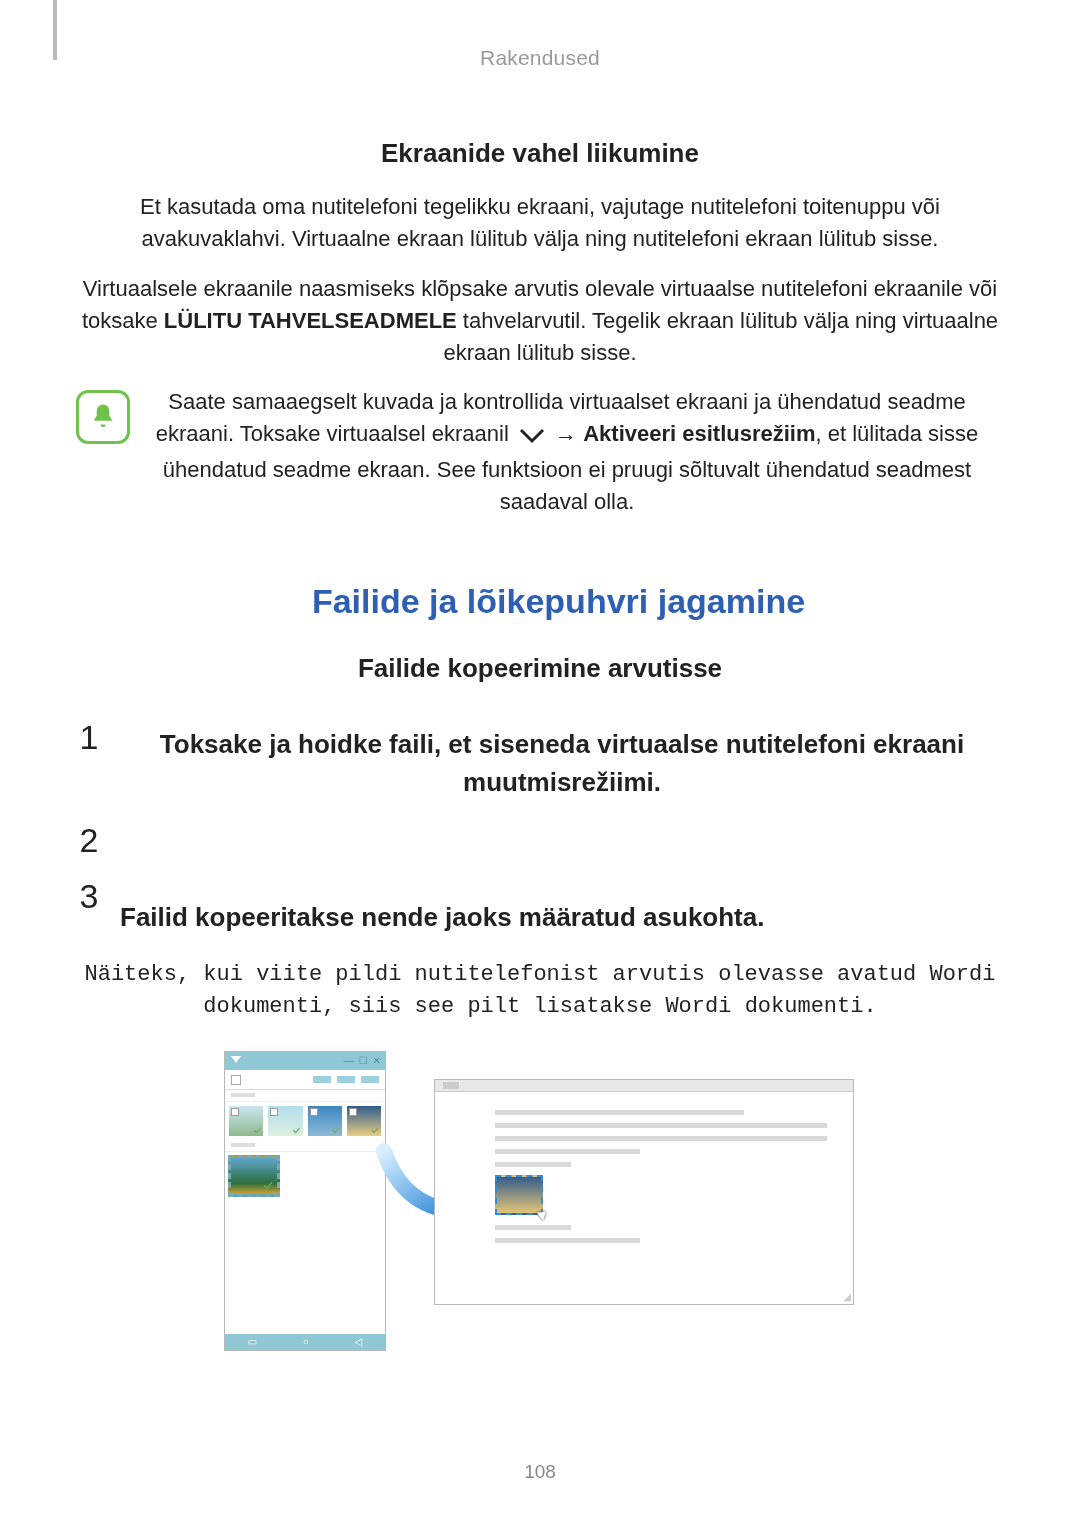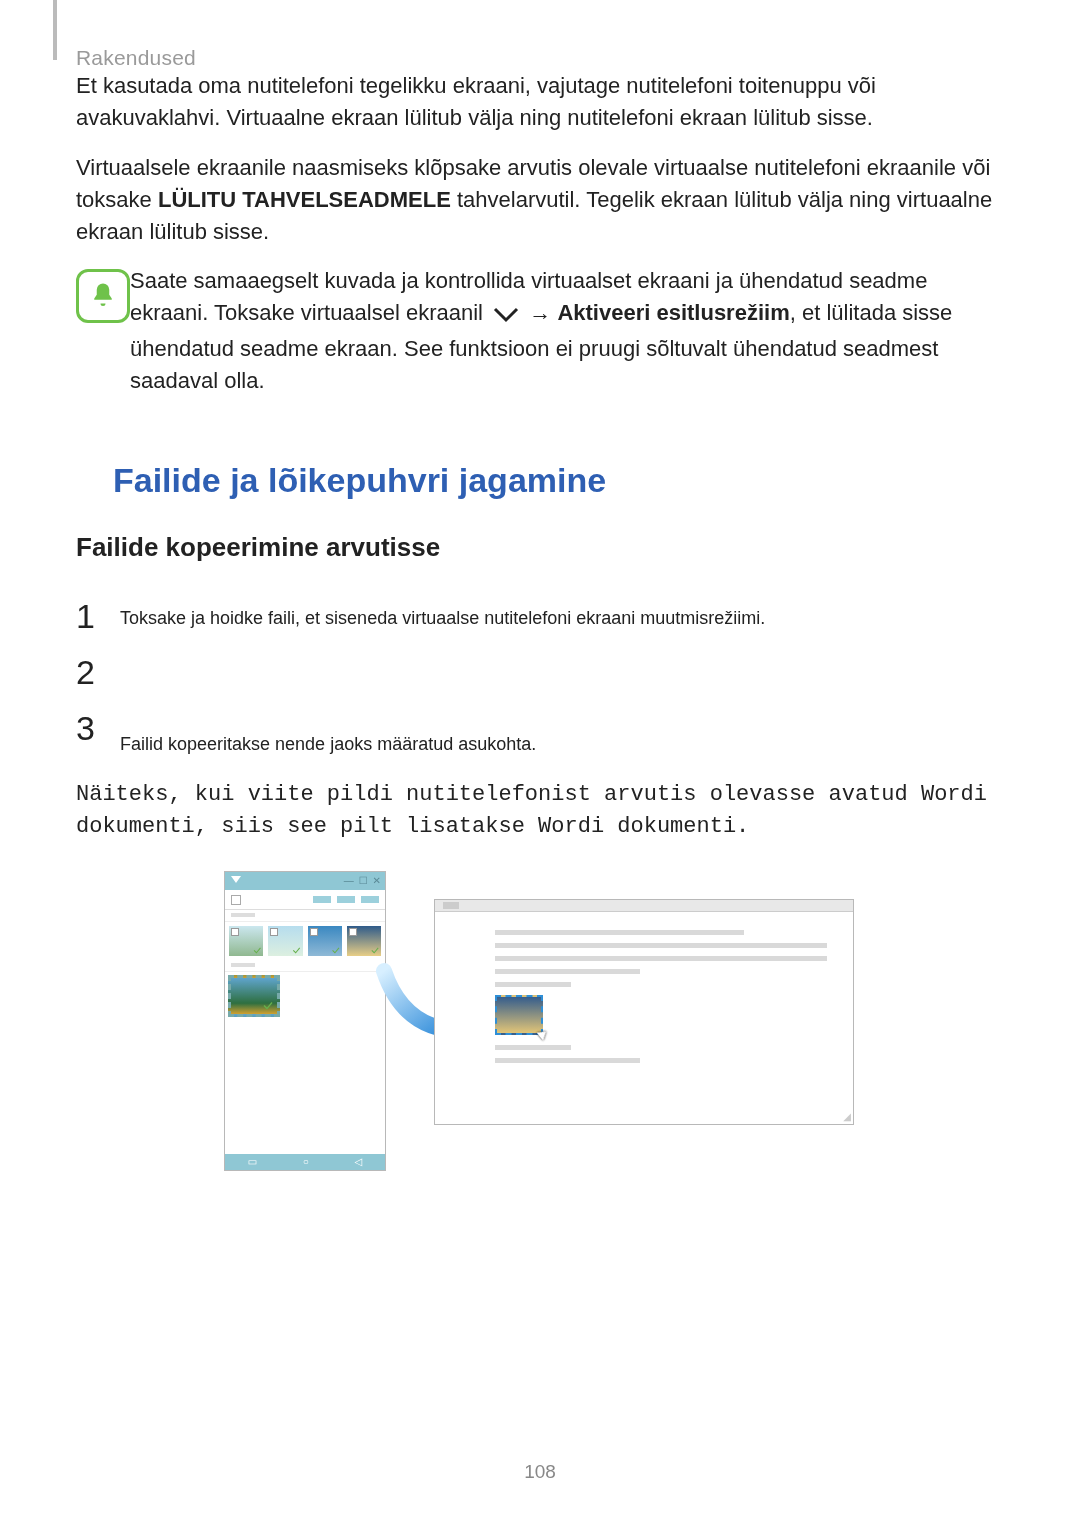--- a/index.html
+++ b/index.html
@@ -6,20 +6,21 @@
   body {
     width: 1080px;
     height: 1527px;
     background: #fff;
     font-family: "Segoe UI", "Helvetica Neue", Arial, sans-serif;
     color: #222;
     position: relative;
   }
   .page {
     padding: 46px 76px 0 76px;
+    text-align: center;
   }
   .header-rule {
     position: absolute;
     top: 0;
     left: 53px;
     width: 4px;
     height: 60px;
     background: #bbb;
   }
   .section-label {
@@ -84,23 +85,24 @@
     margin-bottom: 22px;
   }
   .step-num {
     font-size: 34px;
     line-height: 1;
     color: #222;
     min-width: 26px;
     padding-top: 0;
   }
   .step-body {
-    font-size: 18px;
+    font-size: 26px;
     line-height: 1.45;
     padding-top: 6px;
+    font-weight: bold;
   }
   .step-body .sub {
     display: block;
     margin-top: 14px;
   }
   .after-steps {
     font-size: 22px;
     line-height: 1.45;
     margin-top: 0;
     font-family: Liberation Mono, monospace;
@@ -246,20 +248,21 @@
 </style>
 </head>
 <body>
 
 <div class="header-rule"></div>
 
 <div class="page">
 
   <div class="section-label">Rakendused</div>
 
+  <div class="h3">Ekraanide vahel liikumine</div>
 
   <p class="body-text">Et kasutada oma nutitelefoni tegelikku ekraani, vajutage nutitelefoni toitenuppu või avakuvaklahvi. Virtuaalne ekraan lülitub välja ning nutitelefoni ekraan lülitub sisse.</p>
 
   <p class="body-text">
     <span>Virtuaalsele ekraanile naasmiseks klõpsake arvutis olevale virtuaalse nutitelefoni ekraanile või toksake </span><span class="bold">LÜLITU TAHVELSEADMELE</span><span> tahvelarvutil. Tegelik ekraan lülitub välja ning virtuaalne ekraan lülitub sisse.</span>
   </p>
 
   <div class="note-row">
     <div class="note-icon">
       <svg viewBox="0 0 24 24" fill="#6fc24a">

